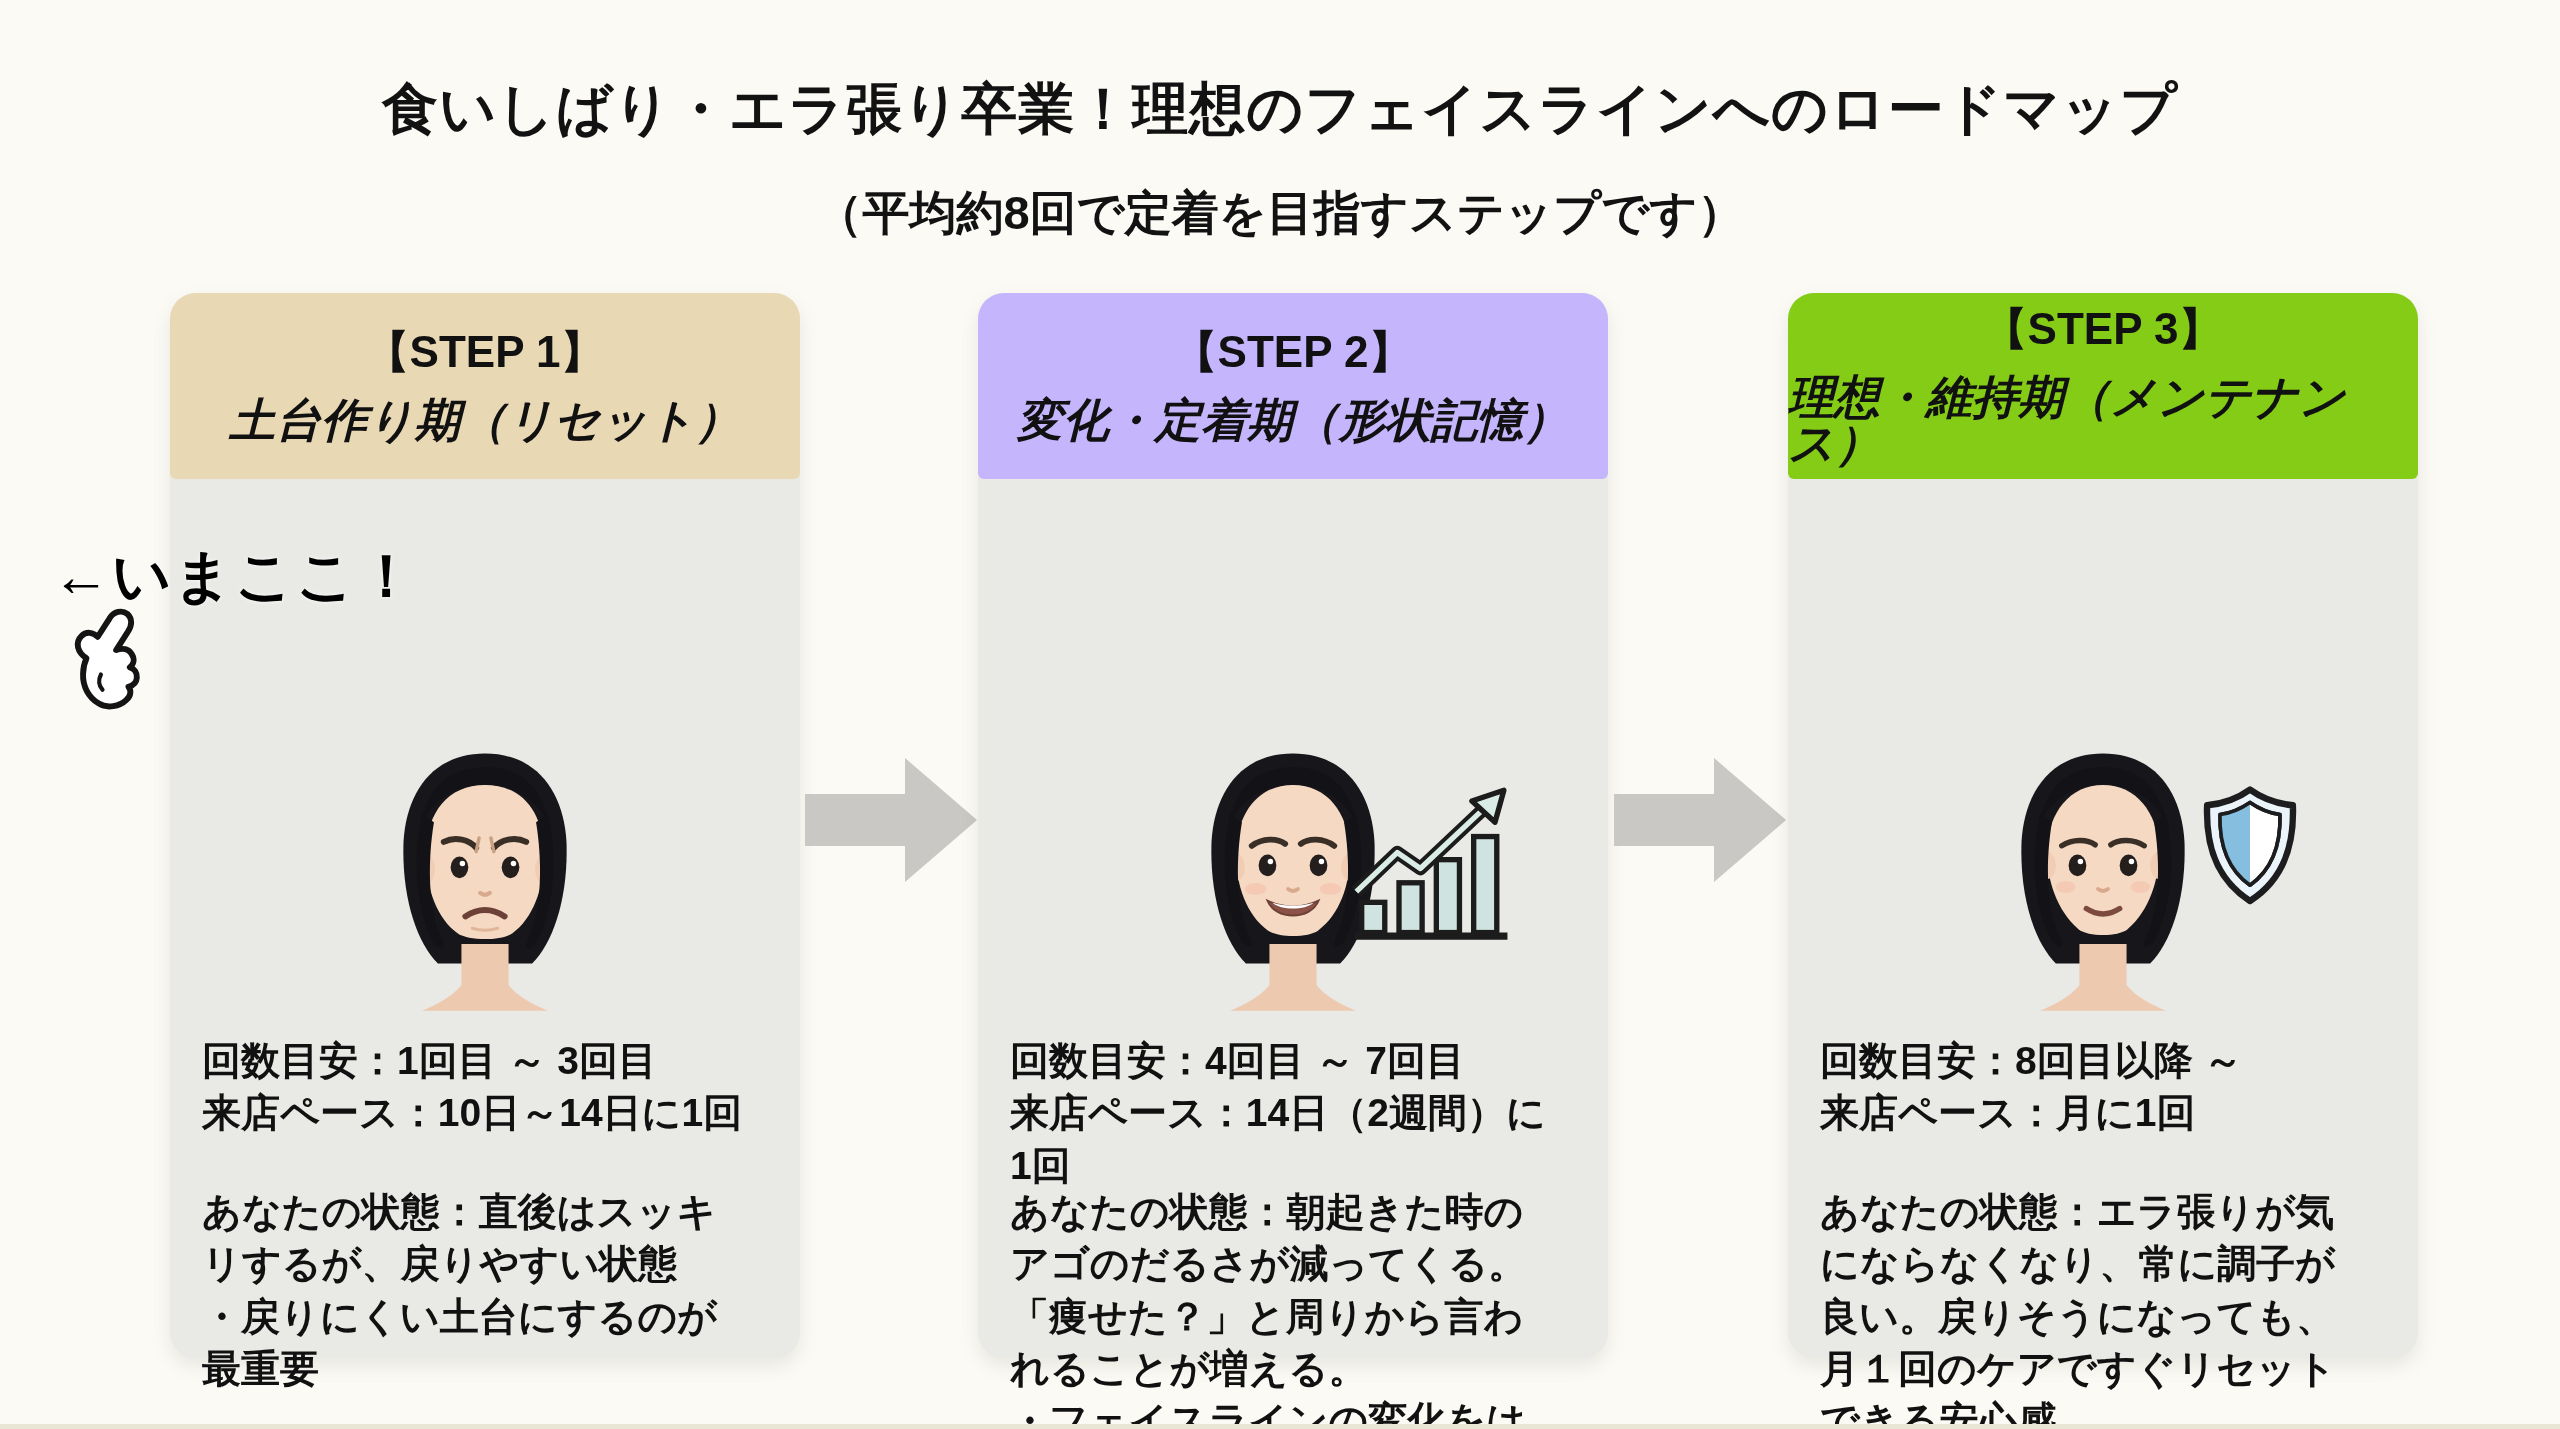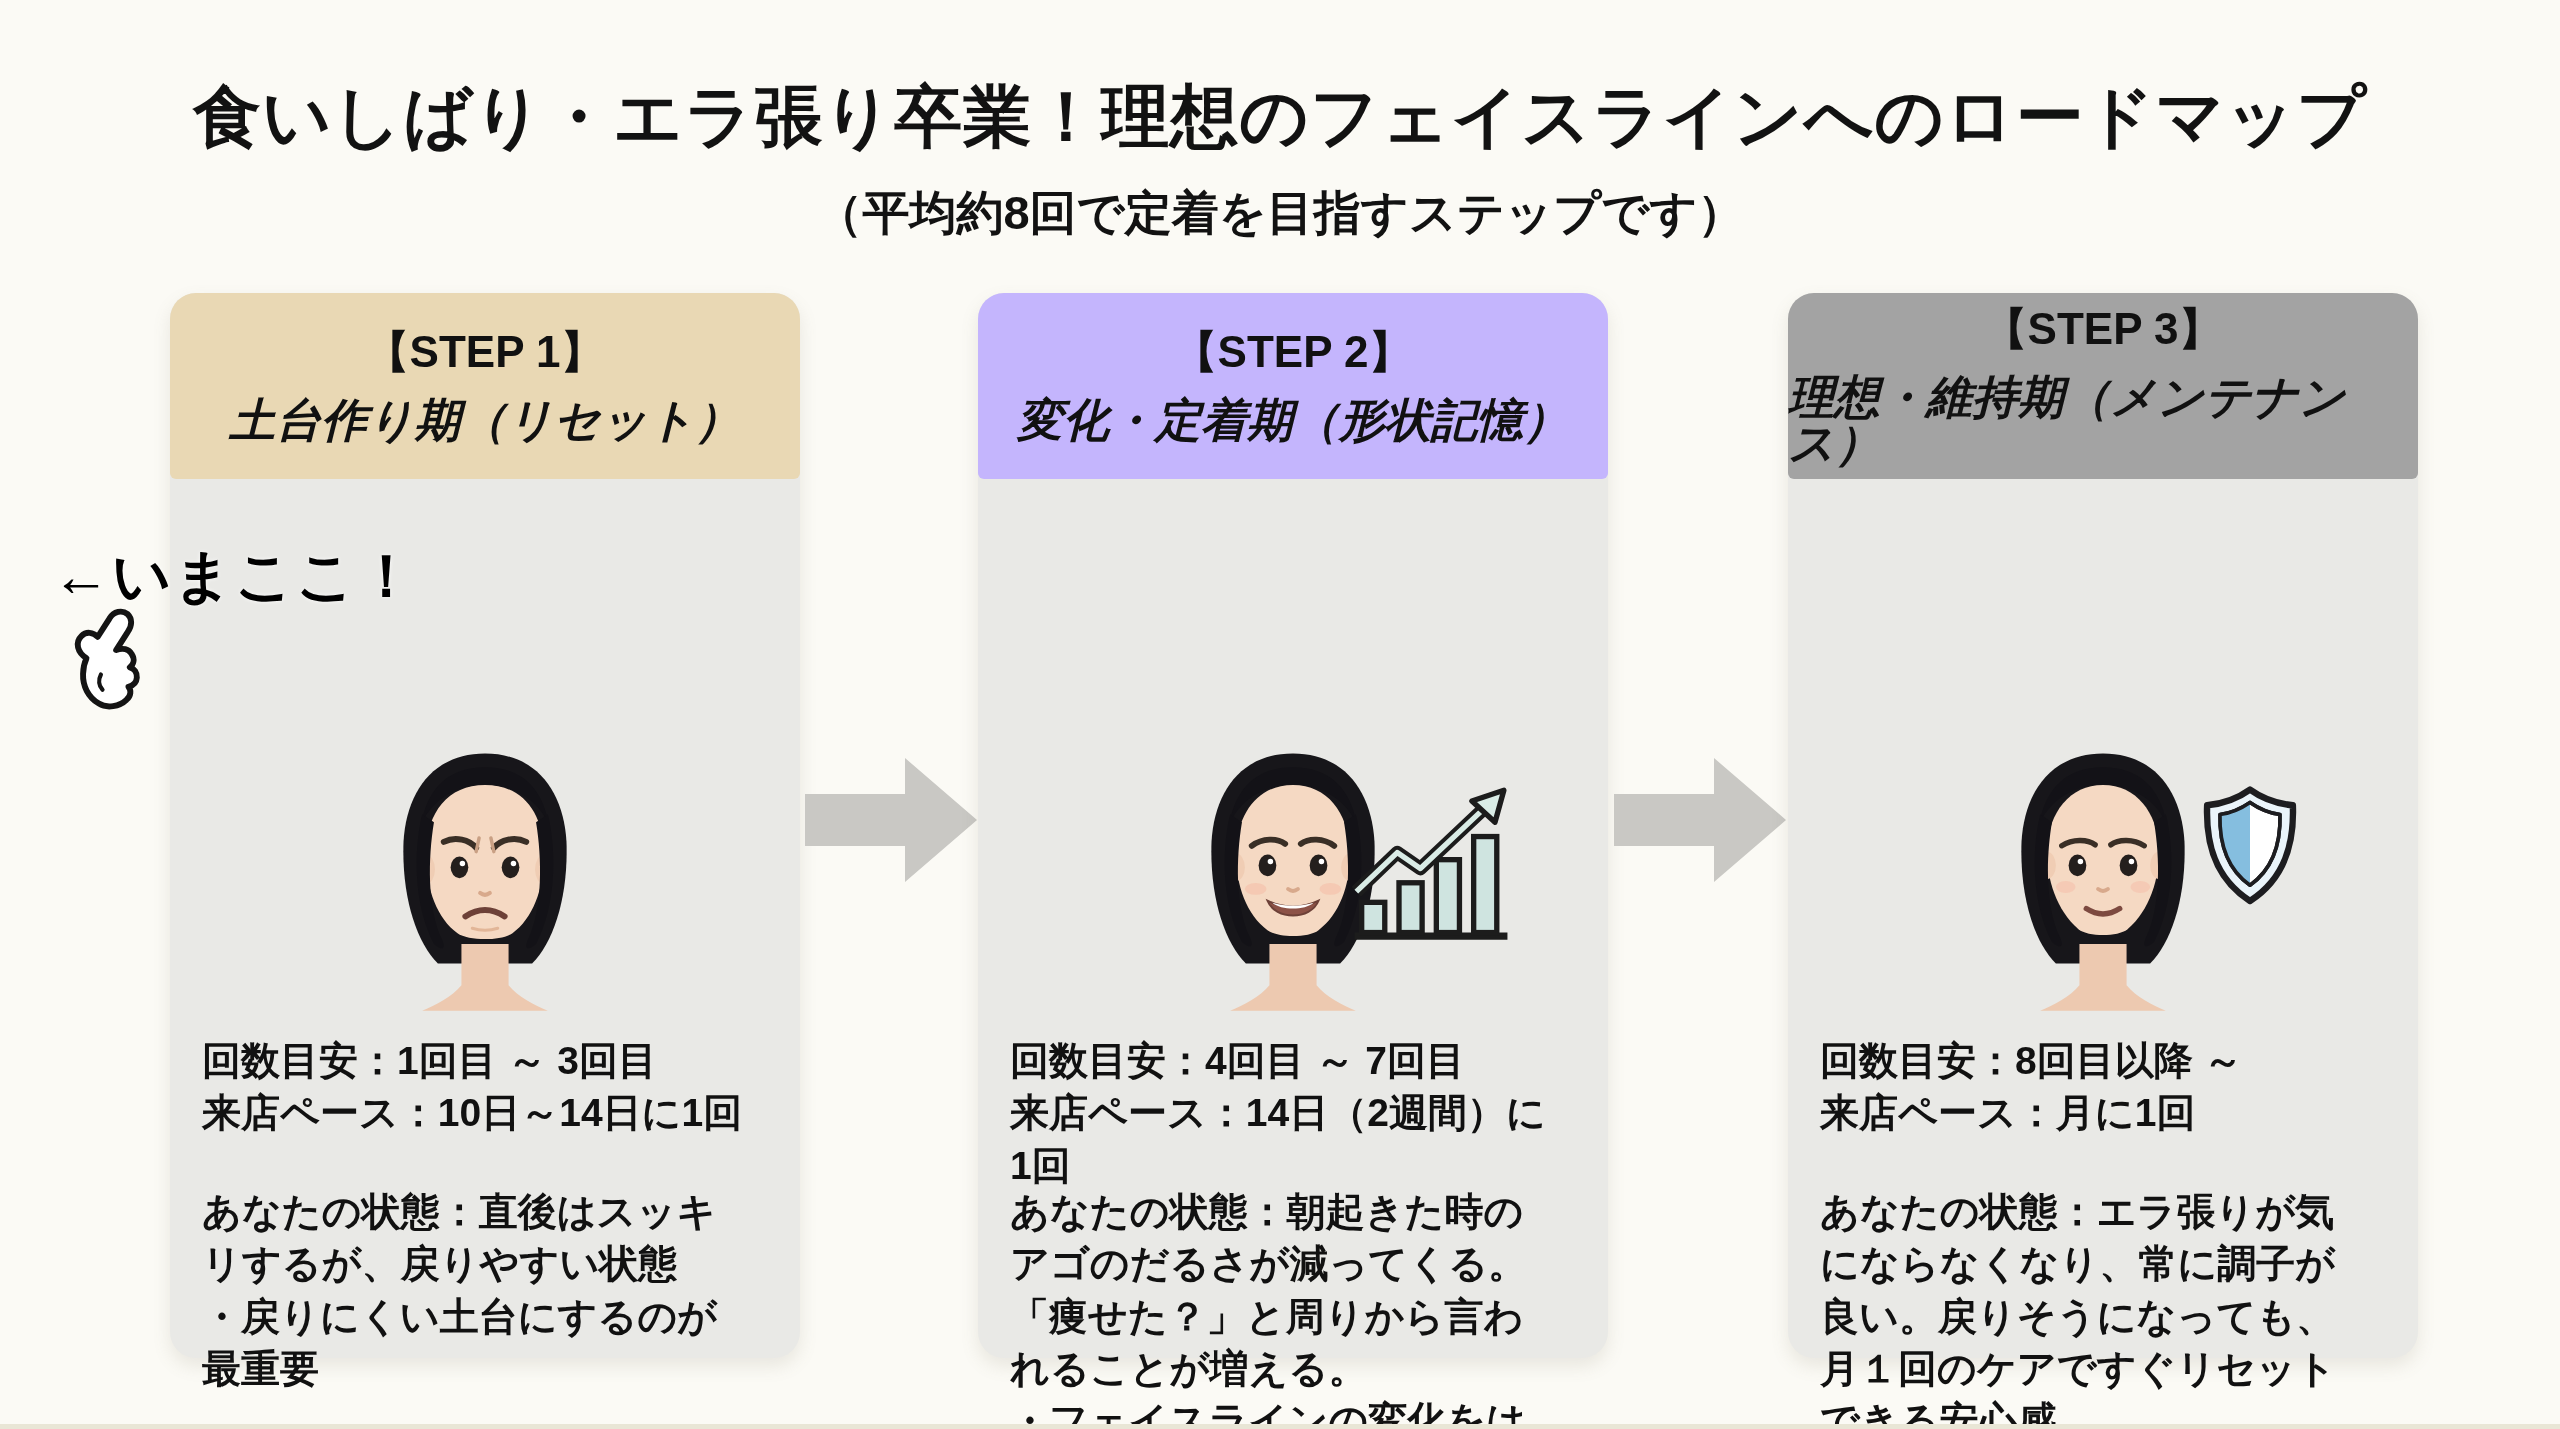--- a/index.html
+++ b/index.html
@@ -7,21 +7,21 @@
     width:2560px;height:1429px;position:relative;overflow:hidden;
     background:#fbfaf5;
     font-family:"Liberation Sans","DejaVu Sans",sans-serif;
     color:#111;
   }
   .stage{position:absolute;inset:0;}
 
   
   .title{
     position:absolute;top:72px;left:0;width:100%;
-    text-align:center;font-size:68px;font-weight:800;letter-spacing:1px;
+    text-align:center;font-size:56px;font-weight:800;letter-spacing:1px;
     color:#121212;
   }
   .subtitle{
     position:absolute;top:182px;left:0;width:100%;
     text-align:center;font-size:47px;font-weight:800;color:#121212;
   }
 
   
   .card{
     position:absolute;top:293px;height:1065px;width:630px;
@@ -161,21 +161,21 @@
     <div class="card-text p-state">あなたの状態：朝起きた時のアゴのだるさが減ってくる。「痩せた？」と周りから言われることが増える。
 ・フェイスラインの変化をはっきり実感できる時期。</div>
 
   </section>
 
   <svg class="flow-arrow a2" viewBox="0 0 172 132" aria-hidden="true">
     <polygon points="0,40 100,40 100,4 172,66 100,128 100,92 0,92" fill="#c9c8c4"></polygon>
   </svg>
 
   <section class="card s3">
-    <div class="card-header" style="background: #a3a3a3;">
+    <div class="card-header" style="background: #84cc16;">
       <div class="hdr1">【STEP 3】</div>
       <div class="hdr2">理想・維持期（メンテナンス）</div>
     </div>
     <svg class="avatar" viewBox="0 0 220 300" aria-hidden="true">
       <path d="M110,14 C58,14 30,52 27,104 C25,160 40,206 62,228 L158,228 C180,206 195,160 193,104 C190,52 162,14 110,14 Z" fill="#17161a"></path>
       <path d="M86,208 L86,250 C76,262 60,270 46,276 L174,276 C160,270 144,262 134,250 L134,208 Z" fill="#edc9b0"></path>
       <path d="M110,46 C76,46 55,74 53,110 C52,142 63,174 85,193 C95,201 125,201 135,193 C157,174 168,142 167,110 C165,74 144,46 110,46 Z" fill="#f5d9c3"></path>
       <ellipse cx="53" cy="128" rx="9" ry="14" fill="#f0cdb4"></ellipse>
       <ellipse cx="167" cy="128" rx="9" ry="14" fill="#f0cdb4"></ellipse>
       <path d="M110,28 C74,28 52,48 45,86 C57,60 80,47 110,45 C140,47 163,60 175,86 C168,48 146,28 110,28 Z" fill="#131217"></path>

